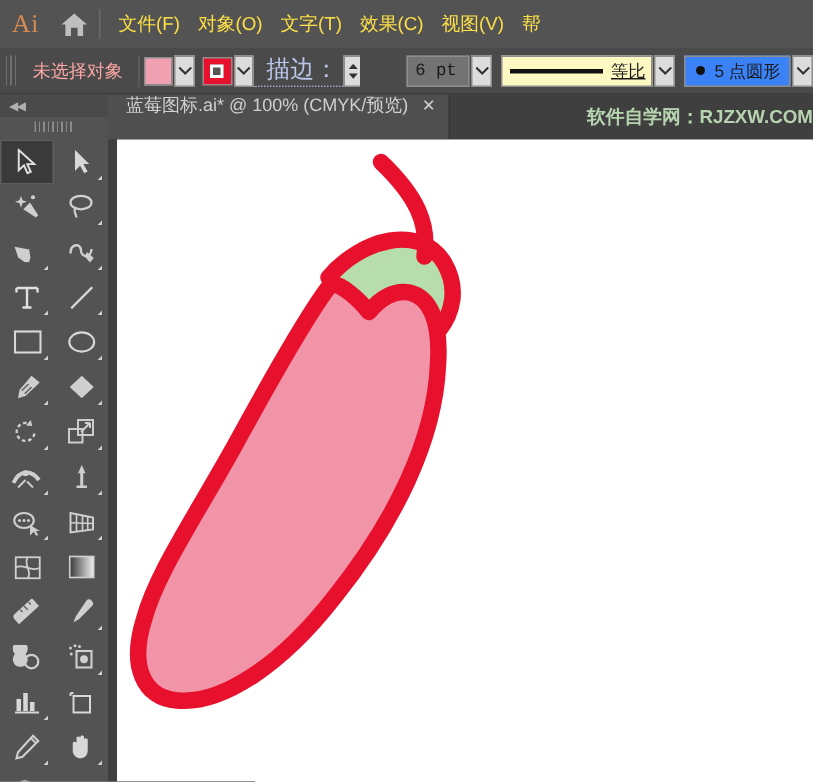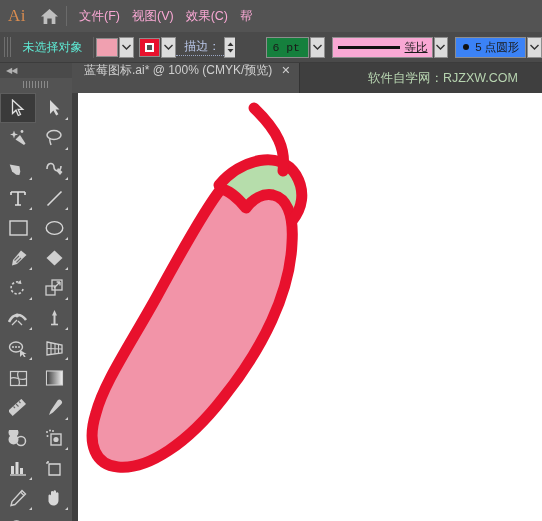--- a/index.html
+++ b/index.html
@@ -23,39 +23,39 @@
     width: 34px; text-align: center;
     color: #d98c50; font-size: 17px;
     font-family: "Liberation Serif", "DejaVu Serif", serif;
     letter-spacing: .5px;
   }
   .home-icon { width: 30px; display:flex; align-items:center; justify-content:center; }
   .menu-sep {
     width: 1px; height: 20px; background: #6b6b6b; margin: 0 6px 0 2px;
   }
   .menu-item {
-    color: #f9a8d4; font-size: 12.5px;
+    color: #fde047; font-size: 12.5px;
     padding: 4px 6px; cursor: default;
   }
 
   
   .controlbar {
     position: absolute; left: 0; top: 32px;
     width: 542px; height: 31px;
     background: #4a4a4a;
     border-bottom: 1px solid #3c3c3c;
     display: flex; align-items: center;
     white-space: nowrap; overflow: hidden;
   }
   .grip {
     width: 10px; height: 20px; margin: 0 3px 0 4px;
     background: repeating-linear-gradient(to right,
       #6f6f6f 0 1px, transparent 1px 3px);
   }
-  .cb-label { color: #5eead4; font-size: 12px; padding: 0 7px; }
+  .cb-label { color: #fca5a5; font-size: 12px; padding: 0 7px; }
   .cb-sep { width: 1px; height: 21px; background: #606060; margin: 0 3px; }
 
   .swatch-box {
     width: 25px; height: 19px;
     border: 1px solid #8d8d8d; background: #f0a0b0;
   }
   .stroke-box {
     width: 25px; height: 19px;
     border: 1px solid #8d8d8d;
     background: #e8112d;
@@ -66,36 +66,36 @@
     background: #555; border: 2px solid #fff;
   }
   .arrow-btn {
     width: 17px; height: 21px;
     background: #dcdcdc; border: 1px solid #8d8d8d;
     margin-left: 1px;
     display: flex; align-items: center; justify-content: center;
   }
   .arrow-btn svg { display: block; }
   .stroke-lab {
-    color: #b9c6e8; font-size: 12px; padding: 0 4px 0 8px;
+    color: #b9c6e8; font-size: 16px; padding: 0 4px 0 8px;
     border-bottom: 1px dotted #9aa6c4;
   }
   .stepper {
     width: 13px; height: 21px; background: #dcdcdc;
     border: 1px solid #8d8d8d; border-right: none;
     display:flex; flex-direction: column; align-items:center; justify-content:center;
   }
   .num-field {
-    height: 21px; background: #15803d; border: 1px solid #8d8d8d;
+    height: 21px; background: #737373; border: 1px solid #8d8d8d;
     color: #1a1a1a; font-size: 11.5px;
     font-family: "Liberation Mono", "DejaVu Sans Mono", monospace;
     padding: 0 8px 0 5px; display: flex; align-items: center; margin-left: 31px;
   }
   .profile-field {
-    height: 21px; background: #f9a8d4; border: 1px solid #8d8d8d;
+    height: 21px; background: #fef9c3; border: 1px solid #8d8d8d;
     display: flex; align-items: center; gap: 5px;
     padding: 0 4px 0 5px; color: #1a1a1a; font-size: 11.5px; text-decoration: underline;
   }
   .profile-line { width: 62px; height: 3px; background: #111; }
   .brush-field {
     height: 21px; background: #3b82f6; border: 1px solid #8d8d8d;
     display: flex; align-items: center; gap: 6px;
     padding: 0 6px 0 7px; color: #1a1a1a; font-size: 11.5px;
   }
   .brush-dot { width: 6px; height: 6px; border-radius: 50%; background: #111; }
@@ -109,23 +109,23 @@
   }
   .doc-tab {
     background: #4f4f4f;
     display: flex; align-items: center; gap: 9px;
     padding: 0 9px 16px 12px;
     border-right: 1px solid #333;
   }
   .doc-tab .title { color: #cfcfcf; font-size: 12px; }
   .doc-tab .close { color: #cfcfcf; font-size: 11px; font-weight: bold; }
   .watermark {
-    margin-left: auto; padding-right: 24px;
+    margin-left: auto; padding-right: 0;
     display: flex; align-items: center;
-    color: #b7d4b0; font-size: 12.5px;
+    color: #b7d4b0; font-size: 12.5px; font-weight: bold;
   }
 
   
   .toolbar {
     position: absolute; left: 0; top: 63px;
     width: 72px; height: 458px;
     background: #535353;
   }
   .tb-collapse {
     height: 15px; background: #4a4a4a;
@@ -178,22 +178,24 @@
 
   <div class="menubar">
     <div class="ai-logo">Ai</div>
     <div class="home-icon">
       <svg width="19" height="17" viewBox="0 0 19 17">
         <path d="M9.5 1 L18 8.4 L15.4 8.4 L15.4 16 L11.7 16 L11.7 10.5 L7.3 10.5 L7.3 16 L3.6 16 L3.6 8.4 L1 8.4 Z" fill="#bfbfbf"></path>
       </svg>
     </div>
     <div class="menu-sep"></div>
     <div class="menu-item">文件(F)</div>
+    <div class="menu-item">对象(O)</div>
+    <div class="menu-item">文字(T)</div>
+    <div class="menu-item">效果(C)</div>
     <div class="menu-item">视图(V)</div>
-    <div class="menu-item">效果(C)</div>
     <div class="menu-item">帮</div>
   </div>
 
   <div class="controlbar">
     <div class="grip"></div>
     <div class="cb-label">未选择对象</div>
     <div class="cb-sep"></div>
 
     <div class="swatch-box"></div>
     <div class="arrow-btn">

